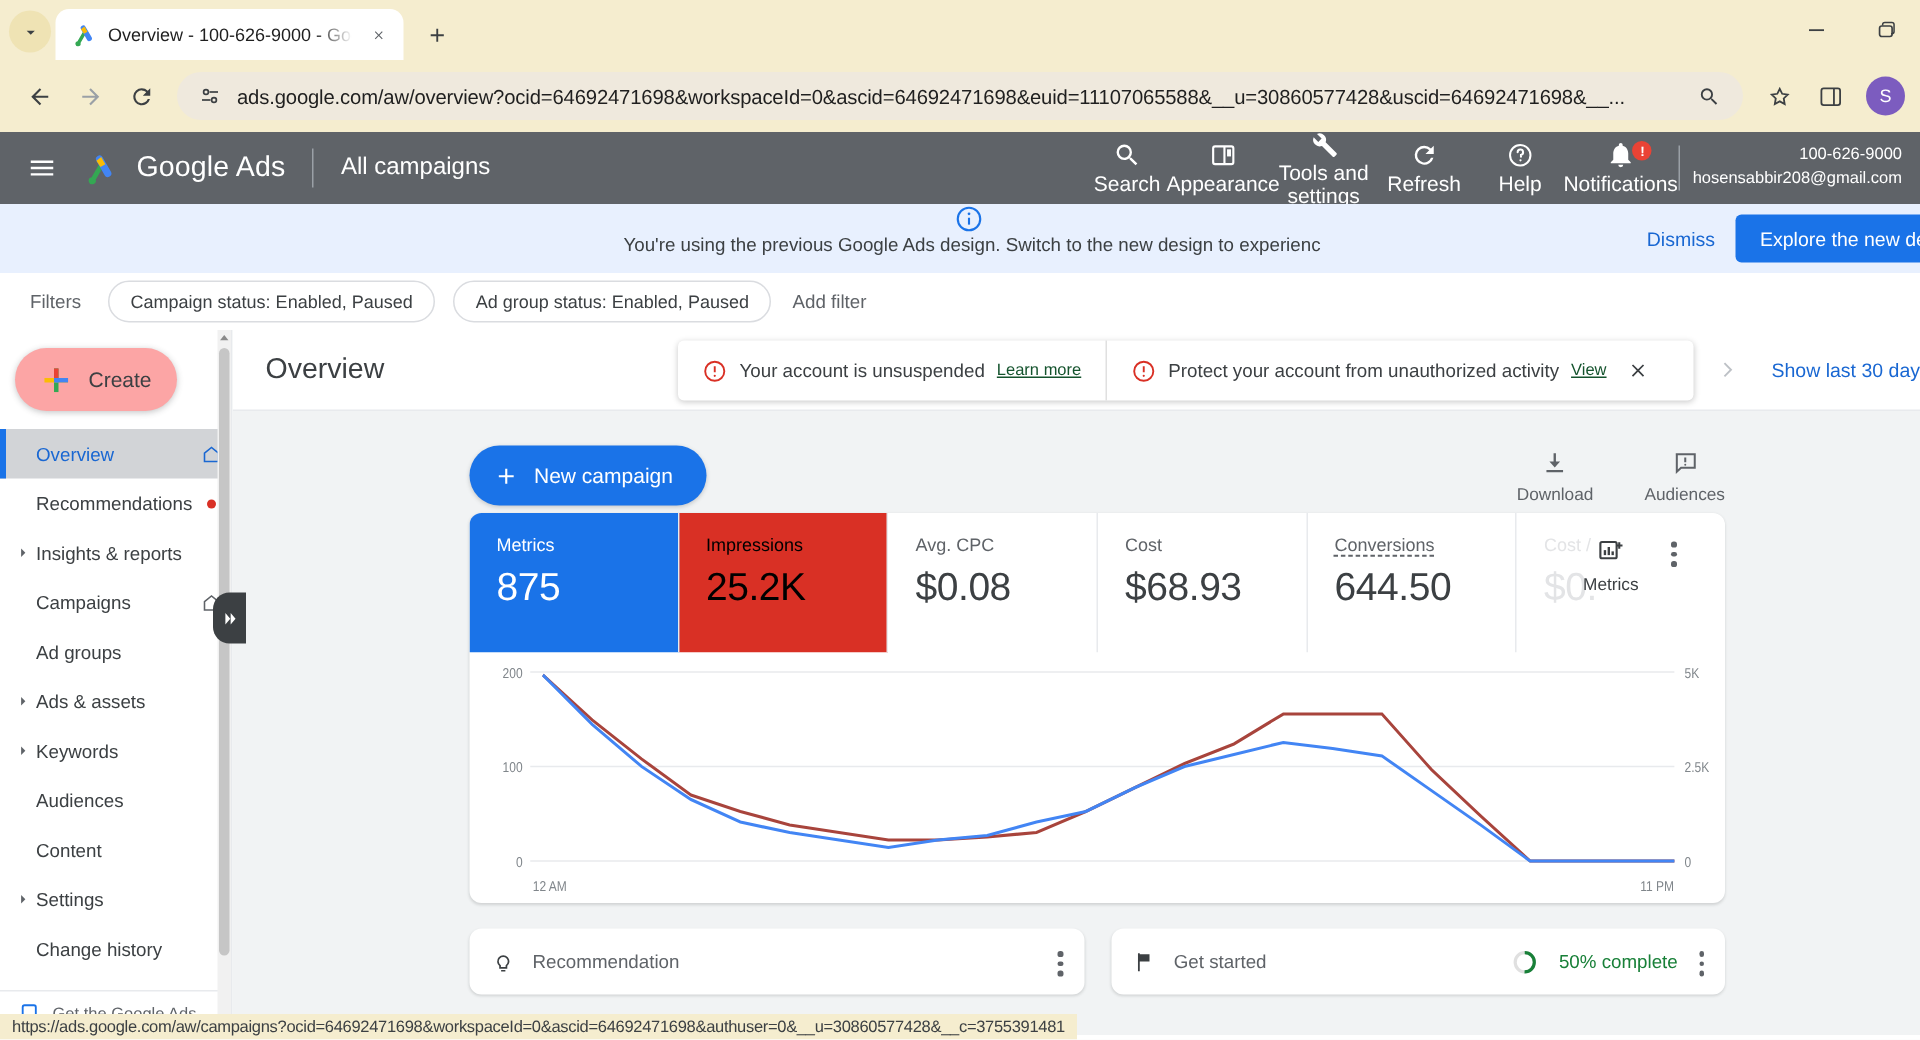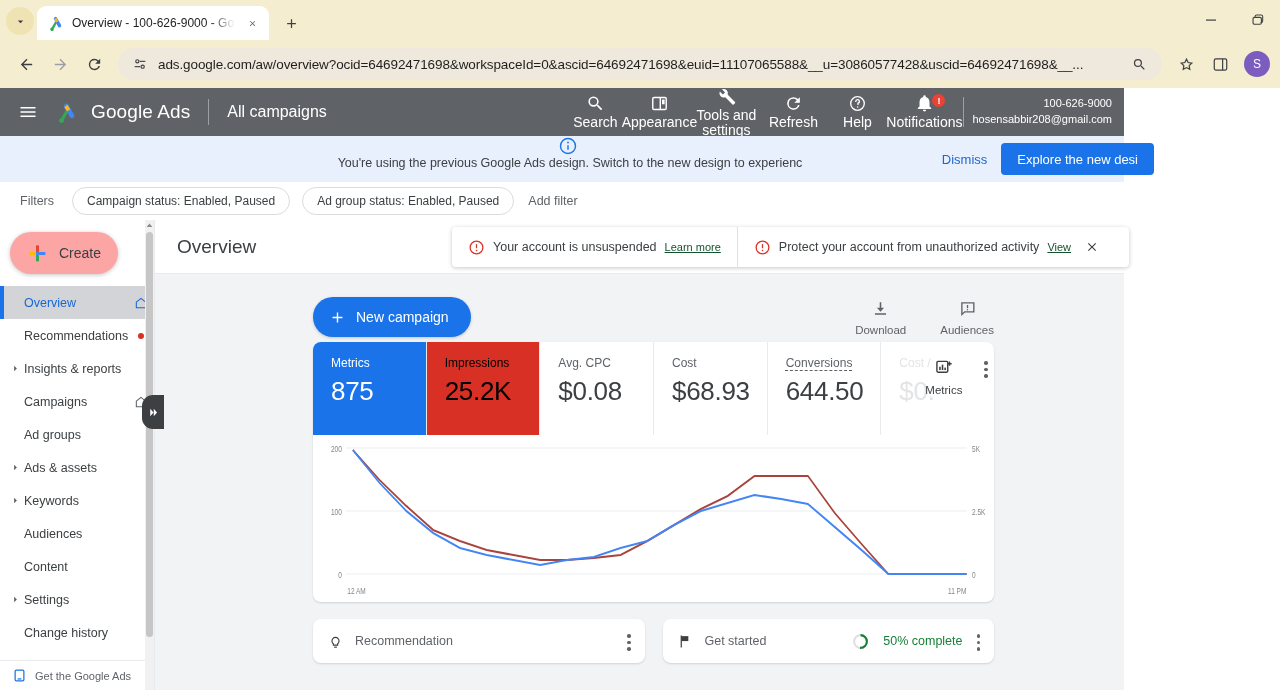--- a/index.html
+++ b/index.html
@@ -51,21 +51,21 @@
   }
   .omni-btn { width: 26px; height: 26px; display: flex; align-items: center; justify-content: center; cursor: pointer; flex: 0 0 26px; }
   .omni-btn svg { width: 15px; height: 15px; }
   .avatar-btn {
     width: 26px; height: 26px; border-radius: 50%; background: #7c5cbf; color: #fff;
     font-size: 12px; display: flex; align-items: center; justify-content: center;
     margin-left: 6px; cursor: pointer; flex: 0 0 26px;
   }
 
   
-  .app { position: relative; width: 1124px; height: 605px; background: #fff; }
+  .app { position: relative; width: 1280px; height: 605px; background: #fff; }
 
   .gads-topbar {
     height: 48px; background: #5f6368; display: flex; align-items: center;
     padding-left: 14px; position: relative;
   }
   .hamburger { width: 28px; height: 28px; display: flex; align-items: center; justify-content: center; cursor: pointer; }
   .gads-logo { display: flex; align-items: center; gap: 11px; margin-left: 12px; }
   .gads-logo-mark { width: 26px; height: 22px; }
   .gads-wordmark { color: #fff; font-size: 19px; letter-spacing: 0.1px; }
   .gads-divider { width: 1px; height: 26px; background: #9aa0a6; margin: 0 18px; }
@@ -734,13 +734,16 @@
                   <i></i>
                 </div>
             </div>
           </div>
         </div>
 
       </div>
     </div>
   </div>
 
+  <div class="statusbar">
+    <span>https://ads.google.com/aw/campaigns?ocid=64692471698&amp;workspaceId=0&amp;ascid=64692471698&amp;authuser=0&amp;__u=30860577428&amp;__c=3755391481</span>
+  </div>
 </div>
 
 </body></html>

